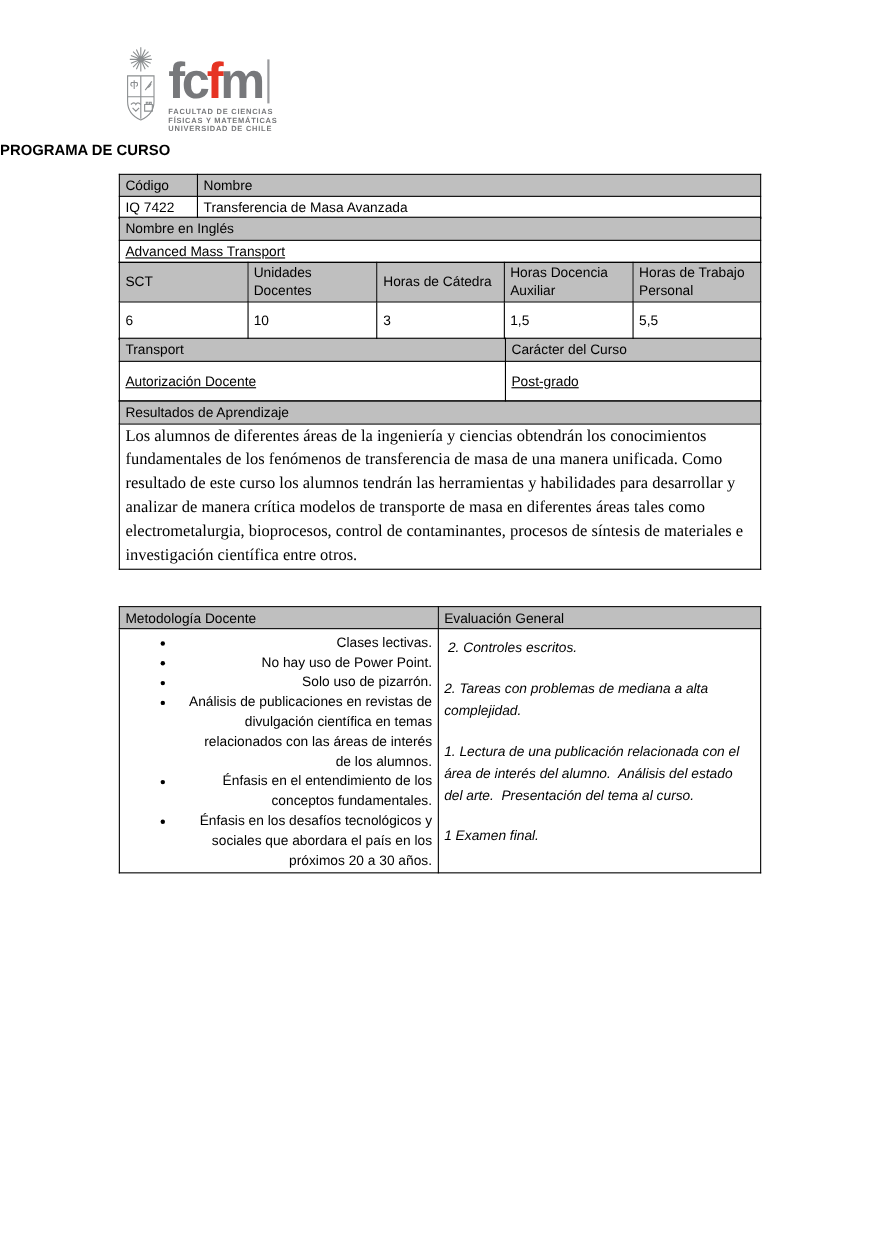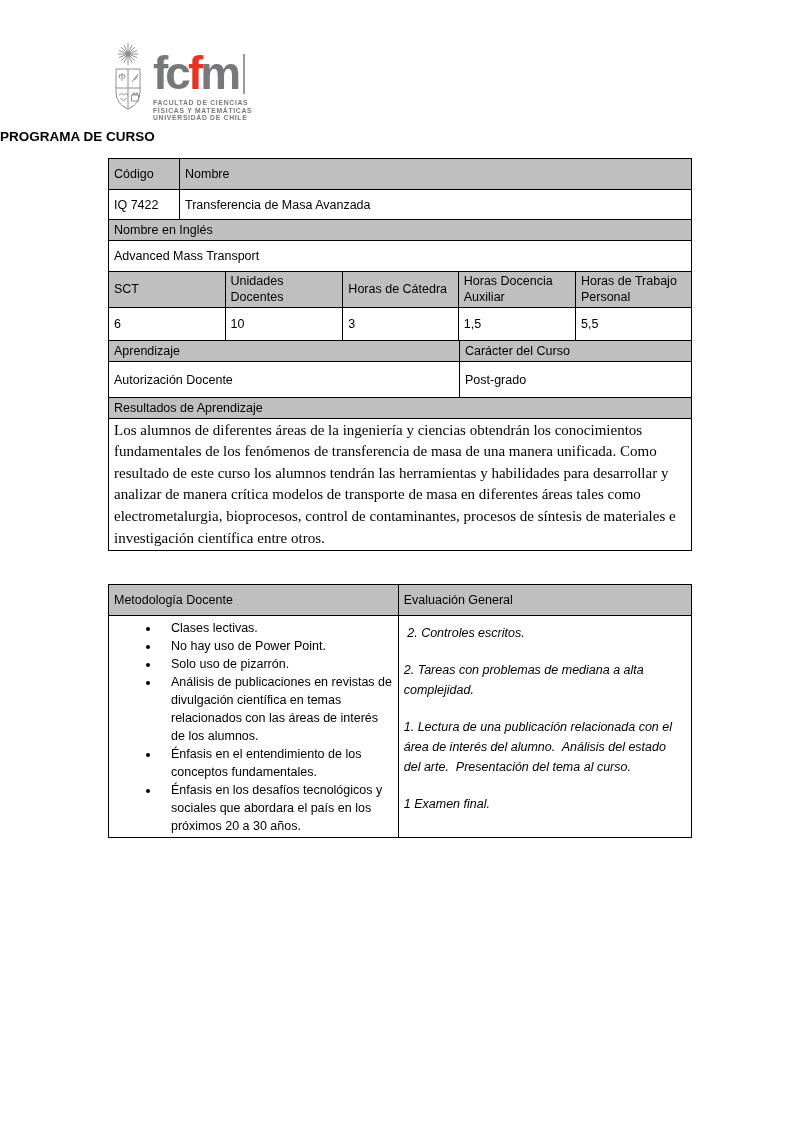--- a/index.html
+++ b/index.html
@@ -63,43 +63,43 @@
     padding: 1px 5px;
     font-weight: normal;
     text-align: left;
     vertical-align: middle;
     overflow: hidden;
   }
   .hdr { background: #bfbfbf; }
   .c   { text-align: center; }
   .topv { vertical-align: top; margin-left: 44px; }
   .h20 { height: 21px; }
-  .h21 { height: 31px; }
+  .h21 { height: 20px; }
   .h34 { height: 34px; }
   .h36 { height: 36px; }
 
   .indent14 { padding-left: 14px; }
-  .indent8  { padding-left: 8px; }
+  .indent8  { padding-left: 8px; text-decoration: underline; }
 
   .credit-h { line-height: 16px; text-align: center; vertical-align: middle; }
   .credit-v { text-align: center; vertical-align: top; padding-top: 2px; }
 
   .result-text {
     text-align: justify;
     font-size: 15px;
     line-height: 21.6px;
     padding: 4px 9px 8px 9px;
     vertical-align: top;
     font-family: Liberation Serif, serif;
   }
 
   .gap2 { margin-top: 33px; }
 
   .meth-cell { vertical-align: top; height: 222px; padding-top: 4px; }
-  .meth-cell ul { margin: 0; padding-left: 46px; list-style: disc; }
+  .meth-cell ul { margin: 0; padding-left: 46px; list-style: disc; text-align: right; }
   .meth-cell li { padding-left: 11px; line-height: 18px; font-size: 12.5px; }
   .eval-cell { vertical-align: top; height: 222px; padding: 4px 8px 0 7px; }
   .eval-cell .para { white-space: pre-wrap; line-height: 20px; font-size: 12.5px; margin-bottom: 17px; font-style: italic; }
 </style>
 </head>
 <body>
 
 <div class="page">
 
   <div class="logo">
@@ -198,21 +198,21 @@
       </tbody>
         </table>
 
       <table class="t">
         <colgroup>
             <col style="width:60.2%">
             <col>
           </colgroup>
         <tbody>
             <tr>
-          <th class="hdr c h20">Aprendizaje</th>
+          <th class="hdr c h20">Transport</th>
           <th class="hdr c h20">Carácter del Curso</th>
         </tr>
         <tr>
           <td class="topv h36 indent8">Autorización Docente</td>
           <td class="topv h36 indent8">Post-grado</td>
         </tr>
       </tbody>
         </table>
 
       <table class="t">

